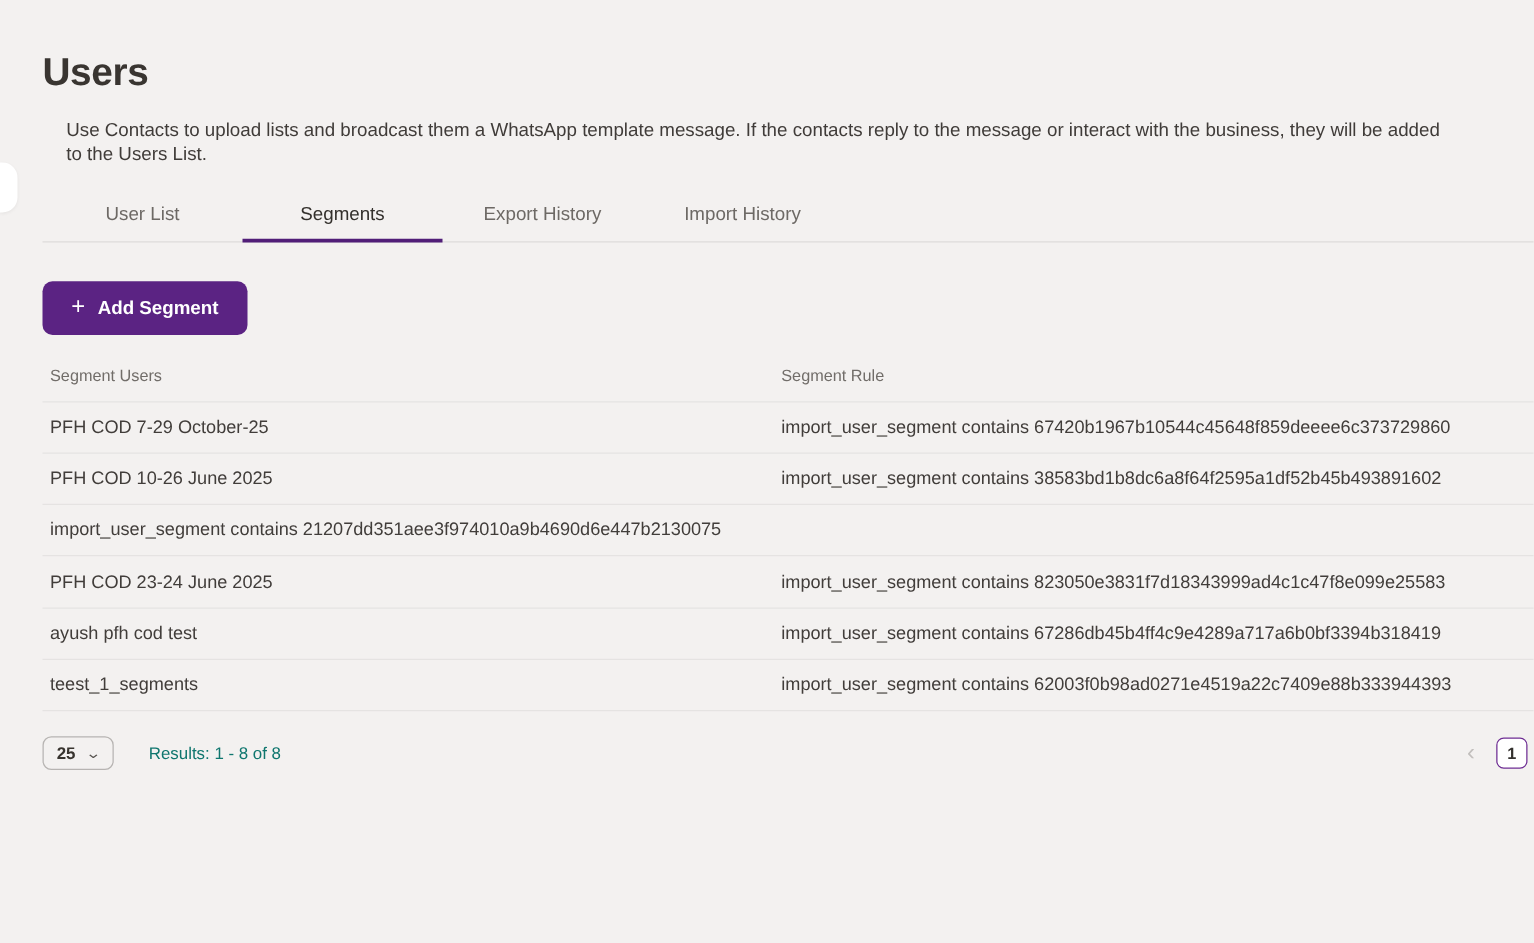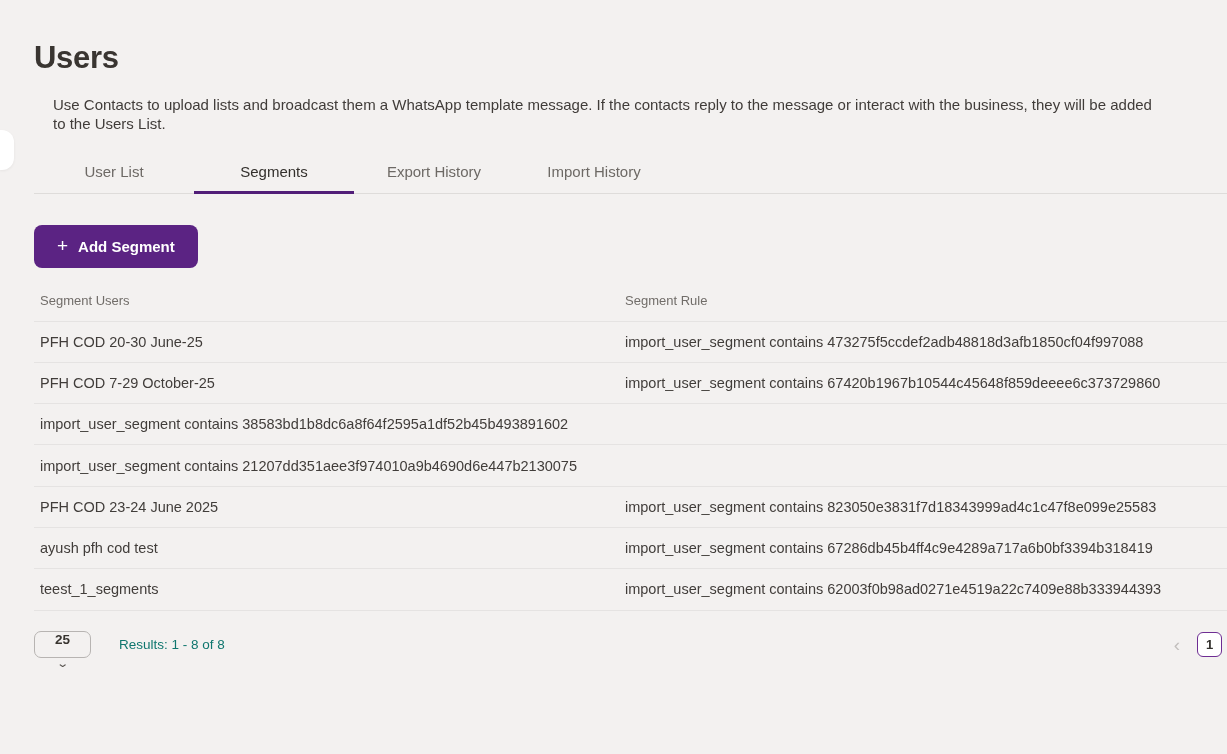--- a/index.html
+++ b/index.html
@@ -128,24 +128,23 @@
     align-items: center;
     padding-right: 5px;
   }
   .page-size {
     width: 57px; height: 27px;
     border: 1px solid #b7b4b2;
     border-radius: 7px;
     background: transparent;
     display: inline-flex;
     align-items: center;
-    justify-content: space-between;
+    justify-content: center;
     gap: 10px;
     cursor: pointer;
-    flex-direction: column;
   }
   .page-size .val {
     font-size: 13.5px;
     font-weight: 700;
     color: #38342f;
   }
   .page-size .chev {
     font-size: 11px;
     color: #55514d;
     transform: scaleX(1.4);
@@ -203,28 +202,25 @@
     <span>Add Segment</span>
   </button>
 
   <div class="table">
     <div class="thead">
       <div class="th">Segment Users</div>
       <div class="th">Segment Rule</div>
     </div>
 
     <div class="trow">
-      <div class="td">PFH COD 20-30 June-25</div>
-      <div class="td">import_user_segment contains 473275f5ccdef2adb48818d3afb1850cf04f997088</div>
-    </div>
-    <div class="trow">
       <div class="td">PFH COD 7-29 October-25</div>
       <div class="td">import_user_segment contains 67420b1967b10544c45648f859deeee6c373729860</div>
     </div>
     <div class="trow">
+      <div class="td">PFH COD 10-26 June 2025</div>
       <div class="td">import_user_segment contains 38583bd1b8dc6a8f64f2595a1df52b45b493891602</div>
     </div>
     <div class="trow">
       <div class="td">import_user_segment contains 21207dd351aee3f974010a9b4690d6e447b2130075</div>
     </div>
     <div class="trow">
       <div class="td">PFH COD 23-24 June 2025</div>
       <div class="td">import_user_segment contains 823050e3831f7d18343999ad4c1c47f8e099e25583</div>
     </div>
     <div class="trow">

